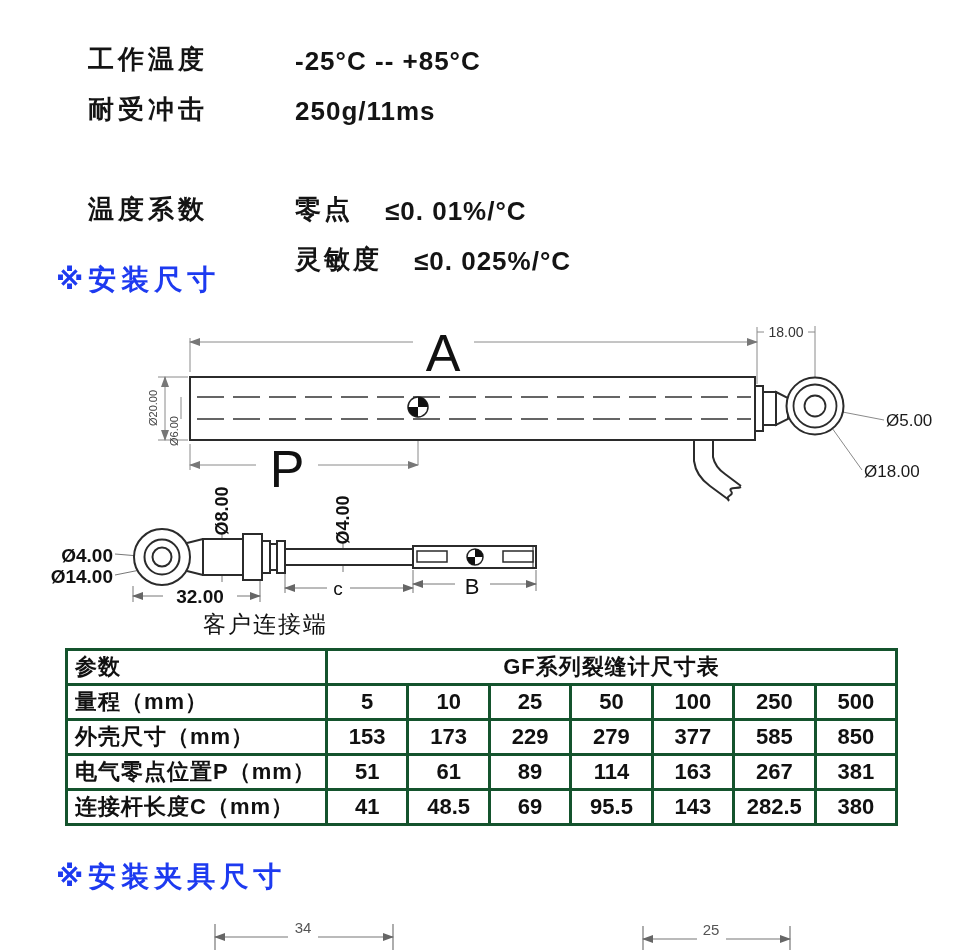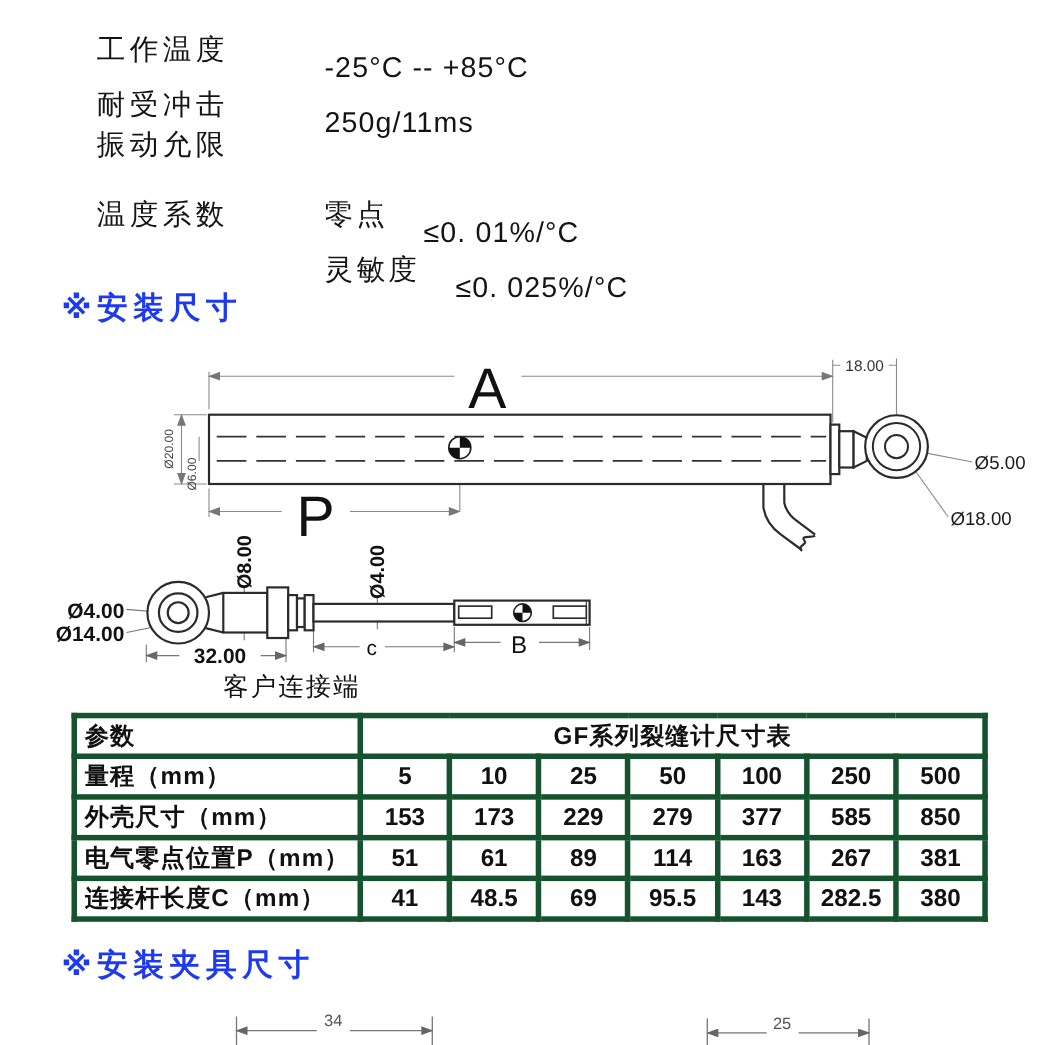--- a/index.html
+++ b/index.html
@@ -1,54 +1,54 @@
 <!DOCTYPE html>
 <html><head>
 <meta charset="utf-8">
 <style>
   html,body{margin:0;padding:0;background:#ffffff;}
   body{font-family:"Liberation Sans","DejaVu Sans",sans-serif;}
   #page{position:relative;width:960px;height:950px;background:#fff;overflow:hidden;}
 
   
-  .spec-row{position:absolute;left:88px;display:flex;align-items:center;
-            font-size:26px;color:#141414;white-space:pre;}
+  .spec-row{position:absolute;left:88px;display:flex;align-items:flex-end;
+            font-size:26px;color:#141414;white-space:pre;font-weight:bold;}
   .spec-label{display:inline-block;width:207px;letter-spacing:4px;}
   .spec-sub{letter-spacing:3px;margin-right:32px;}
   .spec-sub:empty{display:none;margin:0;}
   .spec-value{letter-spacing:1px;margin-top:32px;}
 
   
   .section-title{position:absolute;left:56px;font-size:28px;font-weight:bold;
                  color:#1d3af0;letter-spacing:5px;}
 
   
   #dim-table{position:absolute;left:65px;top:648px;border-collapse:collapse;
              table-layout:fixed;width:833px;font-size:22px;font-weight:bold;color:#111;}
-  #dim-table td{border:5px solid #14532d;height:32px;padding:0;text-align:center;
+  #dim-table td{border:3px solid #14532d;height:32px;padding:0;text-align:center;
                 overflow:hidden;white-space:nowrap;}
   #dim-table td.rowlabel{text-align:left;padding-left:7px;letter-spacing:1px;}
   #dim-table td.tbl-title{text-align:center;letter-spacing:1px;}
 
   svg{position:absolute;left:0;}
   svg text{font-family:"Liberation Sans","DejaVu Sans",sans-serif;}
 </style>
 </head>
 <body>
 
 <div id="page">
 
   <div class="spec-row" style="top:14px">
     <span class="spec-label">工作温度</span><span class="spec-value">-25°C -- +85°C</span>
   </div>
   <div class="spec-row" style="top:64px">
     <span class="spec-label">耐受冲击</span><span class="spec-value">250g/11ms</span>
   </div>
   <div class="spec-row" style="top:114px">
-    <span class="spec-label">振动允限</span>
+    
   </div>
   <div class="spec-row" style="top:164px">
     <span class="spec-label">温度系数</span><span class="spec-sub">零点</span><span class="spec-value">≤0. 01%/°C</span>
   </div>
   <div class="spec-row" style="top:214px">
     <span class="spec-label"></span><span class="spec-sub">灵敏度</span><span class="spec-value">≤0. 025%/°C</span>
   </div>
 
   <div class="section-title" style="top:261px">※安装尺寸</div>
 

